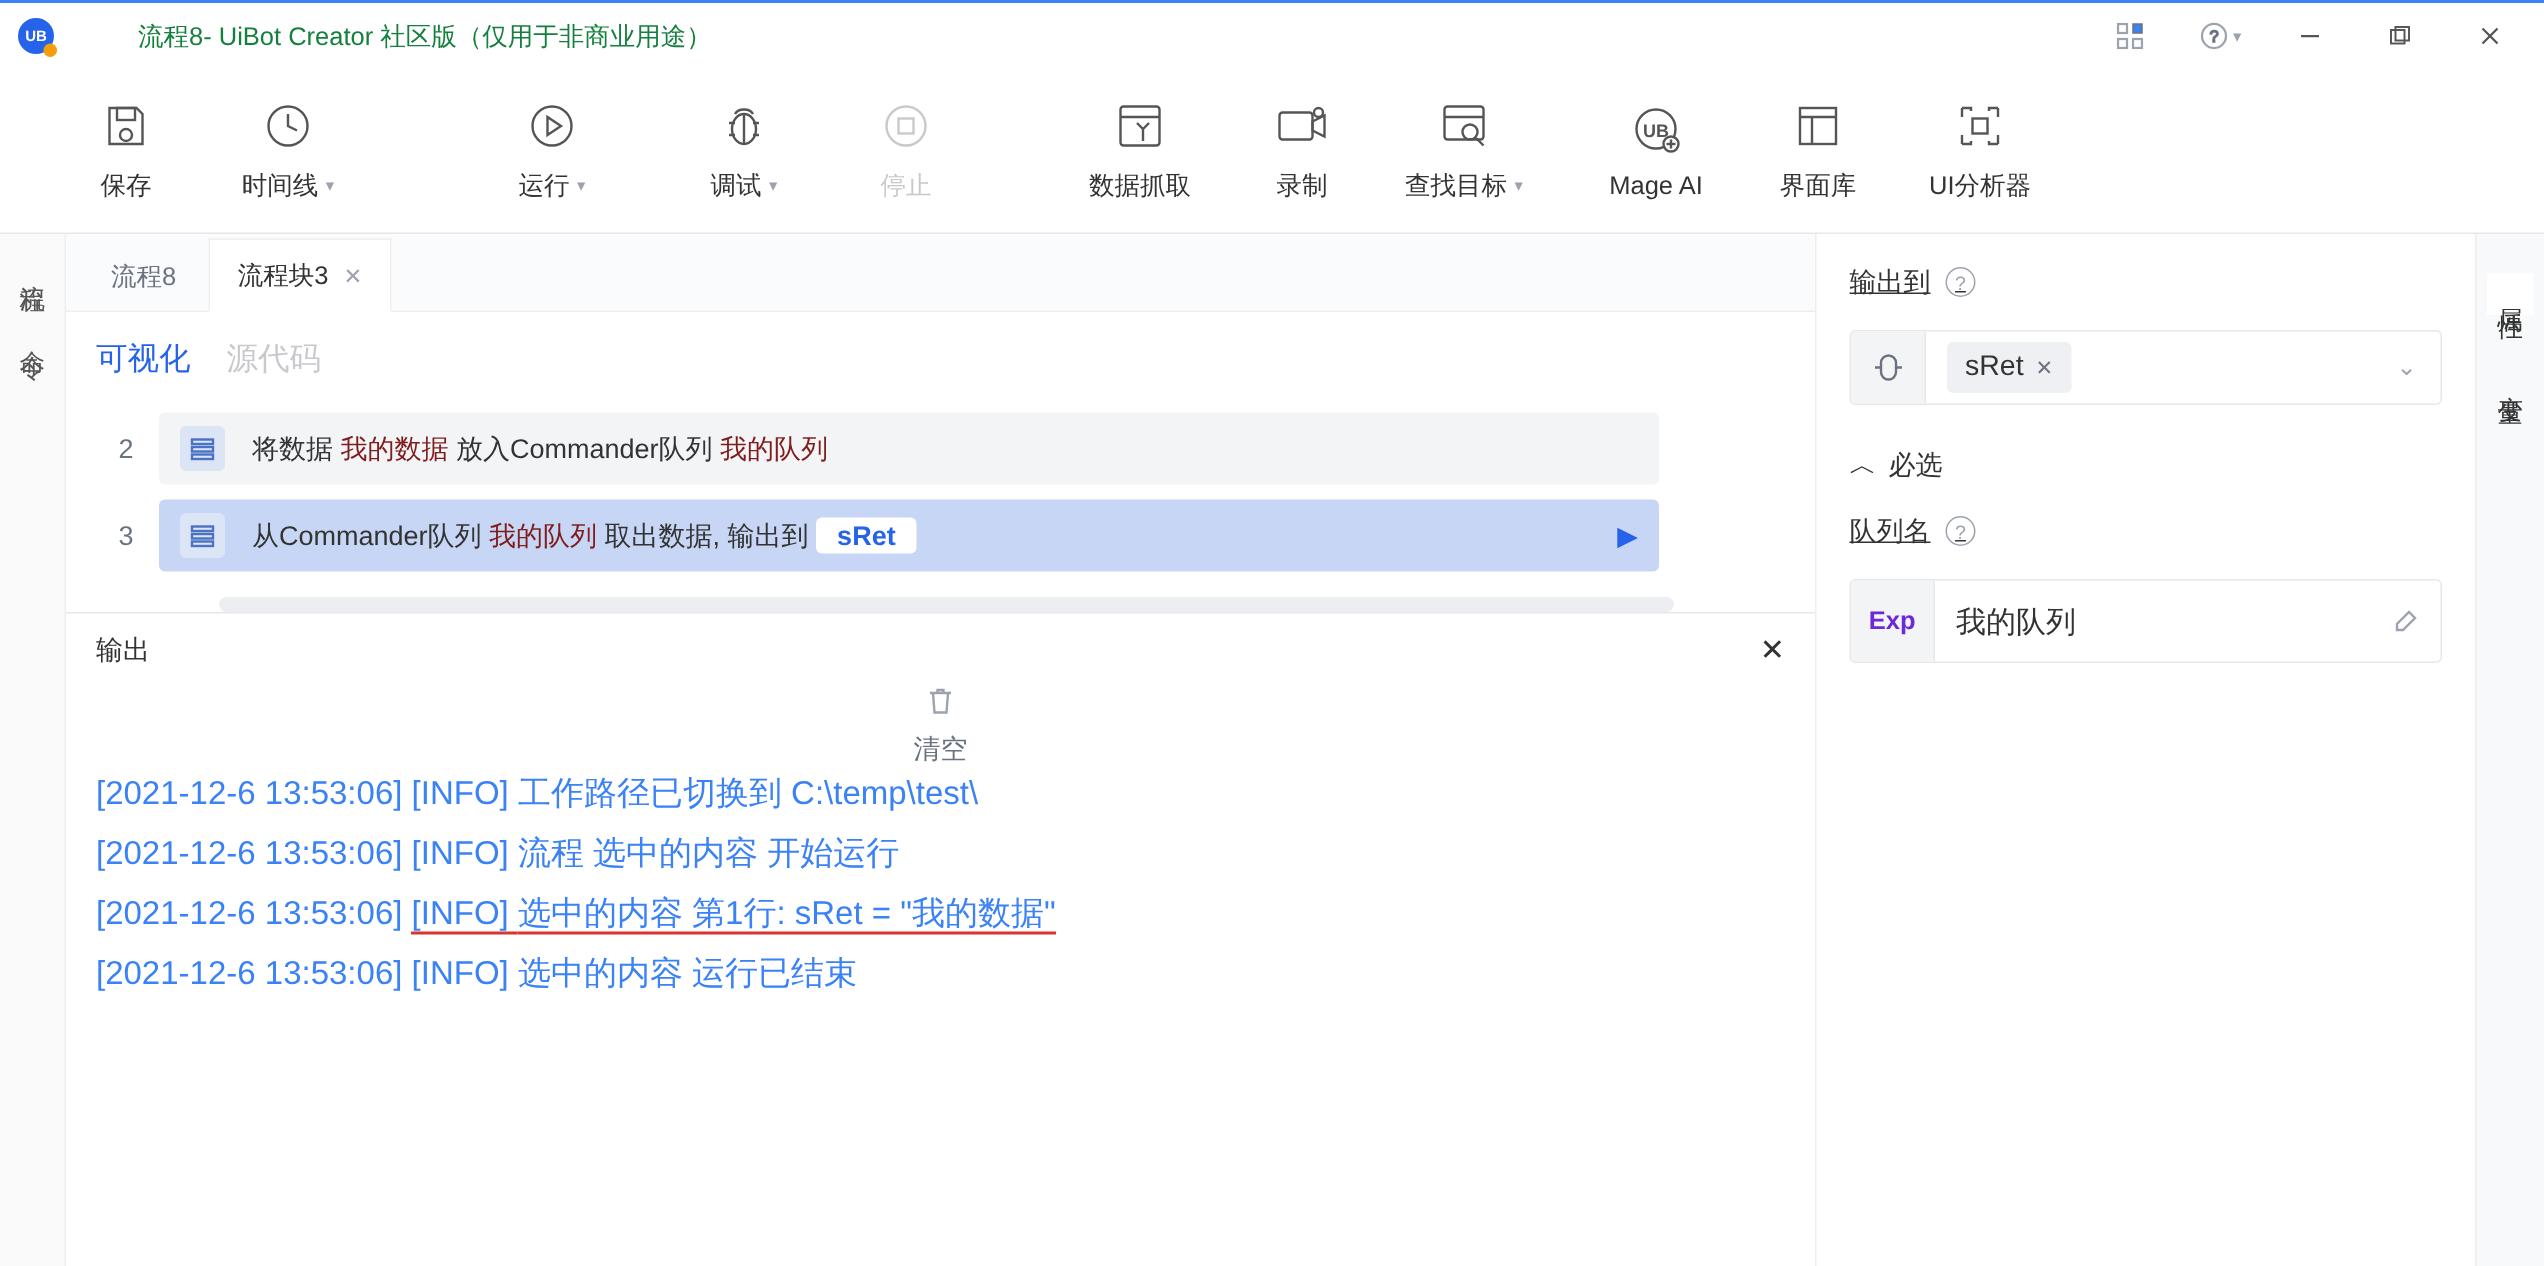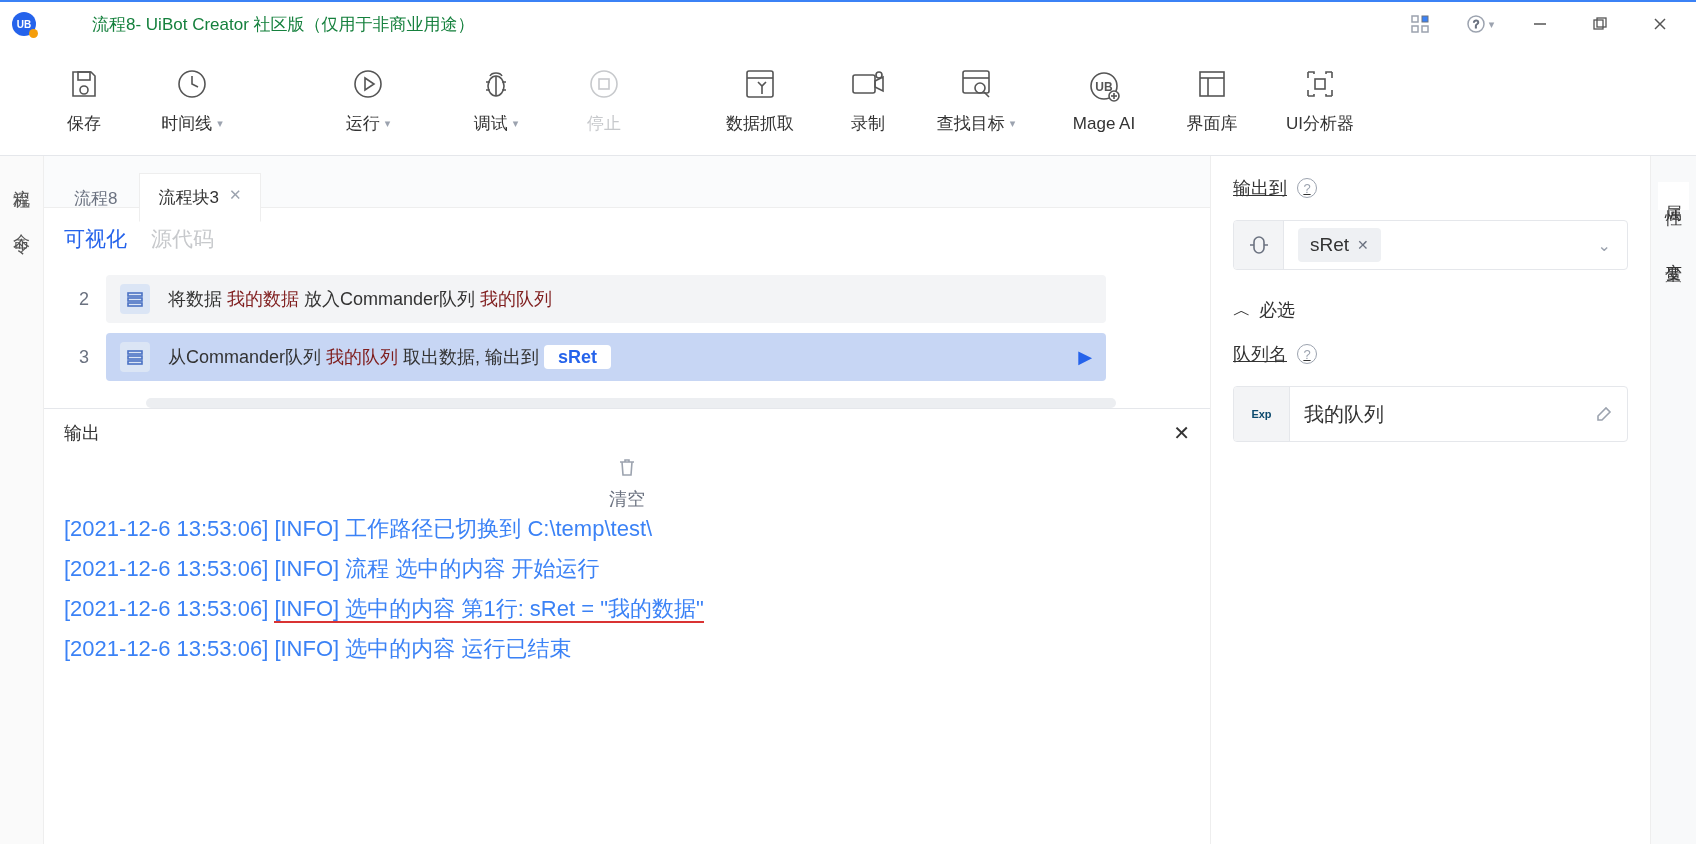--- a/index.html
+++ b/index.html
@@ -27,21 +27,21 @@
 
 
 .mainrow { flex:1; display:flex; min-height:0;}
 .leftrail{ width:44px; background:#fafafa; border-right:1px solid #eee; display:flex; flex-direction:column; align-items:center; padding-top:20px; gap:36px;}
 .leftrail .railitem{ writing-mode: vertical-rl; font-size:17px; color:#555; letter-spacing:4px;}
 
 .centercol{ flex:1; display:flex; flex-direction:column; min-width:0;}
 
 
 .tabstrip{ height:52px; display:flex; align-items:flex-end; padding:0 12px; border-bottom:1px solid #eee; gap:4px; background:#fafbfc;}
-.tab{ padding:12px 18px; font-size:17px; color:#6b7280; position:relative; top:15px; display:flex; align-items:flex-start; gap:10px;}
+.tab{ padding:12px 18px; font-size:17px; color:#6b7280; position:relative; top:1px; display:flex; align-items:center; gap:10px;}
 .tab.active{ background:#fff; border:1px solid #eee; border-bottom:1px solid #fff; color:#333;}
 .tab .tabclose{ font-size:15px; color:#9ca3af;}
 
 
 .viewmode{ height:62px; display:flex; align-items:center; gap:24px; padding:0 20px;}
 .viewmode .vm{ font-size:21px; color:#c7c9cc;}
 .viewmode .vm.active{ color:#2563eb;}
 
 
 .steps{ padding:0 18px;}
@@ -71,21 +71,21 @@
 .proppad{ padding:20px 22px 0 22px; display:flex; flex-direction:column; gap:20px;}
 .proplabelrow{ display:flex; align-items:center; gap:10px; font-size:18px; color:#333;text-decoration:underline;}
 .helpq{ width:20px; height:20px; border-radius:50%; border:1.5px solid #9ca3af; display:flex; align-items:center; justify-content:center; font-size:13px; color:#9ca3af;}
 .varfield{ display:flex; align-items:center; height:50px; border:1px solid #e5e7eb; border-radius:4px; overflow:hidden;}
 .varfield .vicon{ width:50px; height:100%; background:#f3f4f6; display:flex; align-items:center; justify-content:center; border-right:1px solid #e5e7eb;}
 .varfield .vchip{ margin-left:14px; background:#eef0f3; border-radius:4px; padding:6px 12px; display:flex; align-items:center; gap:8px; font-size:19px; color:#333;}
 .varfield .vchip .chipx{font-size:14px; color:#6b7280;}
 .varfield .ddarrow{ margin-left:auto; margin-right:16px; color:#9ca3af;}
 .sectionhead{ display:flex; align-items:center; gap:8px; font-size:18px; color:#333; padding-top:8px;}
 .expfield{ display:flex; align-items:center; height:56px; border:1px solid #e5e7eb; border-radius:4px; overflow:hidden;}
-.expfield .expbadge{ width:56px; height:100%; background:#f3f4f6; display:flex; align-items:center; justify-content:center; border-right:1px solid #e5e7eb; font-size:11px; color:#0c4a6e; font-weight:600;}
+.expfield .expbadge{ width:56px; height:100%; background:#f3f4f6; display:flex; align-items:center; justify-content:center; border-right:1px solid #e5e7eb; font-size:17px; color:#6d28d9; font-weight:600;}
 .expfield .exptext{ flex:1; padding:0 14px; font-size:20px; color:#333;}
 .expfield .editicon{ margin-right:14px; color:#9ca3af;}
 
 
 .rightrail{ width:46px; background:#f8f9fa; border-left:1px solid #eee; display:flex; flex-direction:column; align-items:center; padding-top:26px; gap:40px;}
 .rightrail .railitem{ writing-mode: vertical-rl; font-size:17px; color:#333; letter-spacing:4px;}
 .rightrail .railitem.active{ background:#fff; padding:10px 4px;}
 
 svg{display:block;}
 </style>

